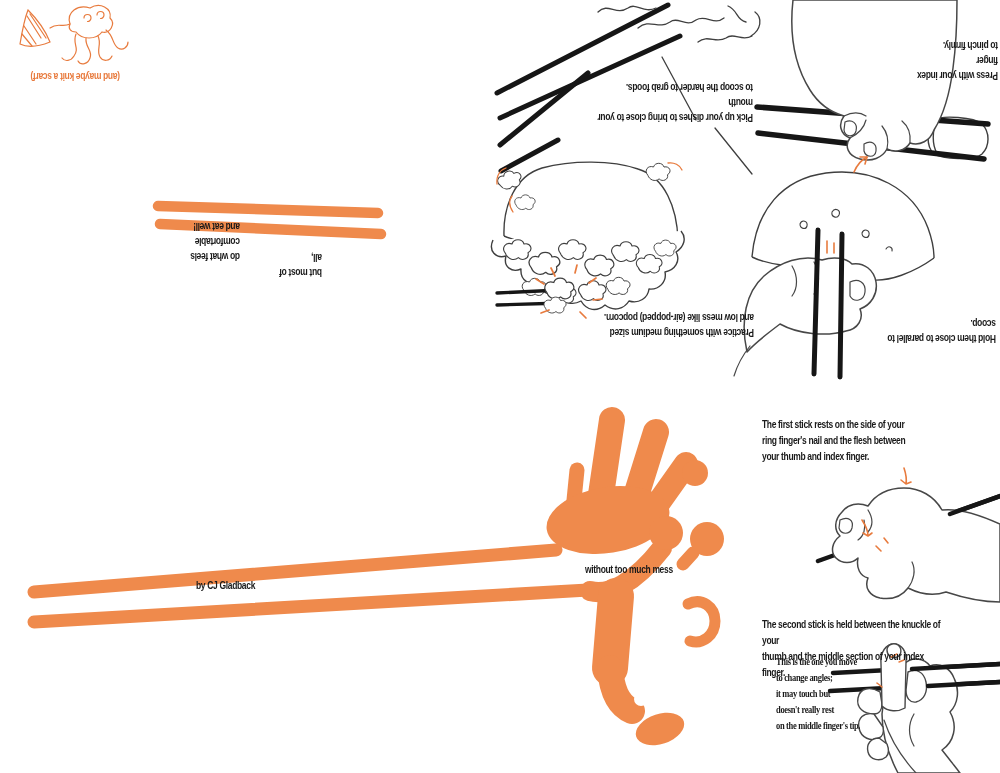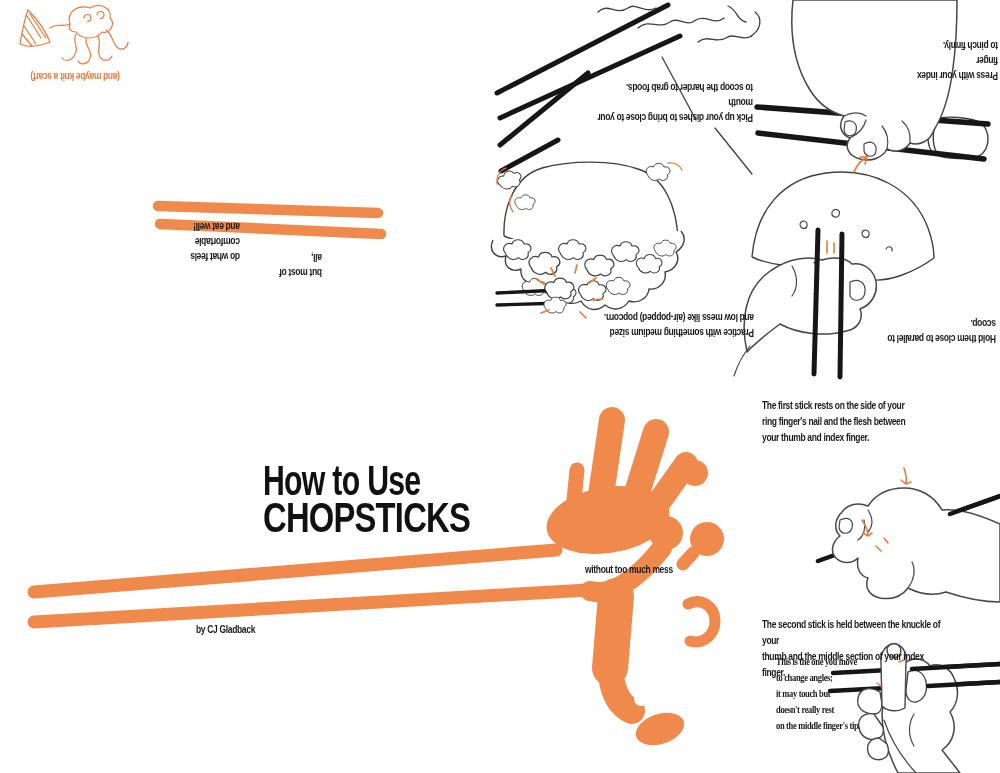--- a/index.html
+++ b/index.html
@@ -257,34 +257,30 @@
 
   <div class="tb flip" style="left:577px;top:310px;width:177px;height:30px;">
     <span class="cond">Practice with something medium sized
 and low mess like (air-popped) popcorn.</span>
   </div>
 
   <div class="tb flip" style="left:841px;top:331px;width:155px;height:15px;">
     <span class="cond">Hold them close to parallel to scoop.</span>
   </div>
 
-  <div class="title">
-    <div class="t1"><span>How to Use</span></div>
-    <div class="t2"><span>CHOPSTICKS</span></div>
-  </div>
 
   <div class="tb" style="left:585px;top:562px;width:110px;height:15px;">
     <span class="cond">without too much mess</span>
   </div>
 
-  <div class="tb" style="left:180px;top:622px;width:90px;height:15px;padding-left:16px;">
+  <div class="tb" style="left:180px;top:578px;width:90px;height:15px;padding-left:16px;">
     <span class="cond">by CJ Gladback</span>
   </div>
 
-  <div class="tb instr" style="left:762px;top:398px;width:180px;height:48px;">
+  <div class="tb instr" style="left:762px;top:417px;width:180px;height:48px;">
     <span class="cond">The first stick rests on the side of your
 ring finger's nail and the flesh between
 your thumb and index finger.</span>
   </div>
 
 
   <div class="tb instr" style="left:762px;top:617px;width:215px;height:32px;">
     <span class="cond">The second stick is held between the knuckle of your
 thumb and the middle section of your index finger.</span>
   </div>

